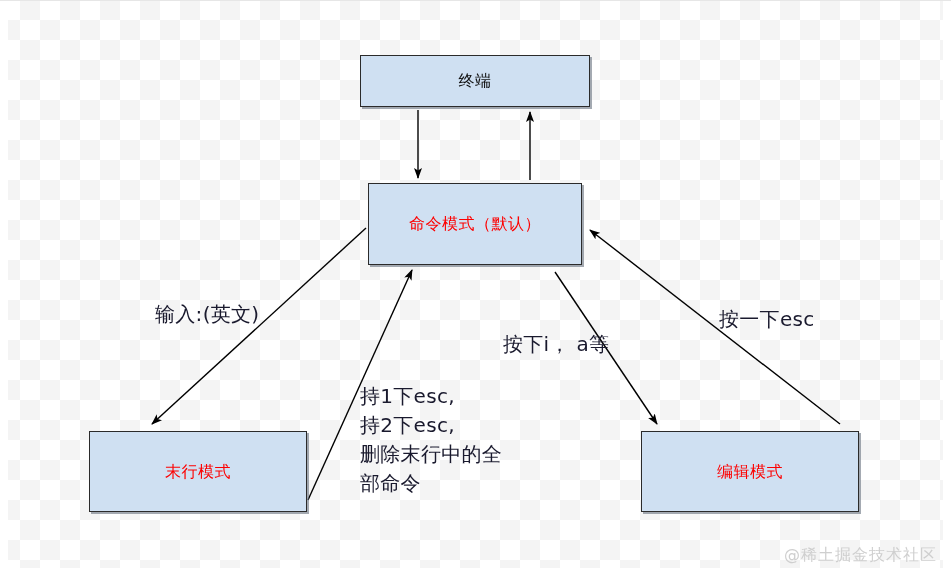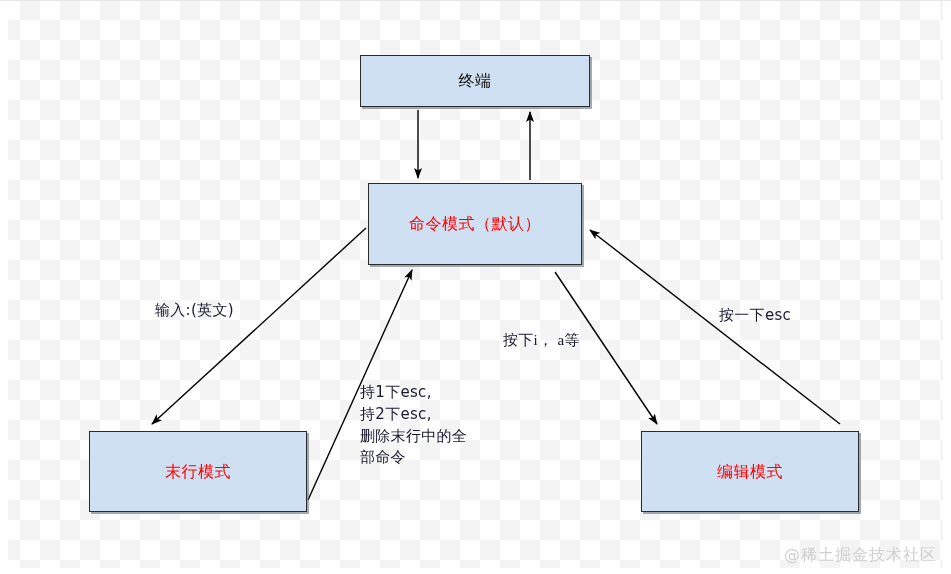--- a/index.html
+++ b/index.html
@@ -70,21 +70,21 @@
   .node-label {
     font-size: 16px;
     line-height: 1.2;
     letter-spacing: 0.5px;
   }
   .label-dark { color: #101010; }
   .label-red  { color: #fd0000; }
 
   .edge-label {
     position: absolute;
-    font-size: 15px;
+    font-size: 20px;
     color: #1a1a2e;
     line-height: 1.45;
     white-space: pre-line;
     letter-spacing: 0.3px;
   }
 
   #watermark {
     position: absolute;
     right: 14px;
     bottom: 8px;
@@ -135,21 +135,21 @@
     <span class="node-label label-red">编辑模式</span>
   </div>
 
   <div class="edge-label" style="left:155px; top:300px;">输入:(英文)</div>
 
   <div class="edge-label" style="left:360px; top:382px;">持1下esc,
 持2下esc,
 删除末行中的全
 部命令</div>
 
-  <div class="edge-label" style="left:503px; top:330px;font-family:Liberation Serif, serif;">按下i， a等</div>
+  <div class="edge-label" style="left:503px; top:330px;">按下i， a等</div>
 
   <div class="edge-label" style="left:719px; top:305px;">按一下esc</div>
 
   <div id="watermark">@稀土掘金技术社区</div>
 
   <div id="edge-left"></div>
   <div id="edge-right"></div>
   <div id="edge-bottom"></div>
   <div id="page-frame"></div>
 </div>

